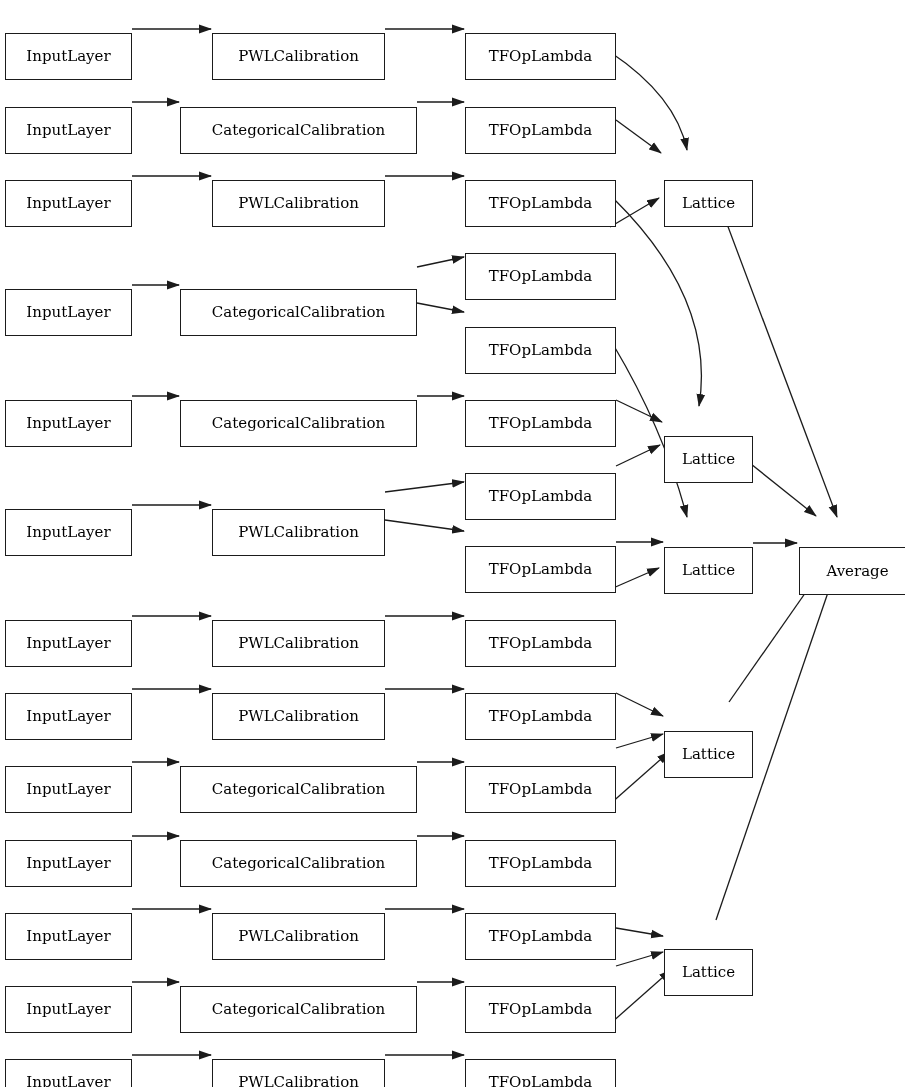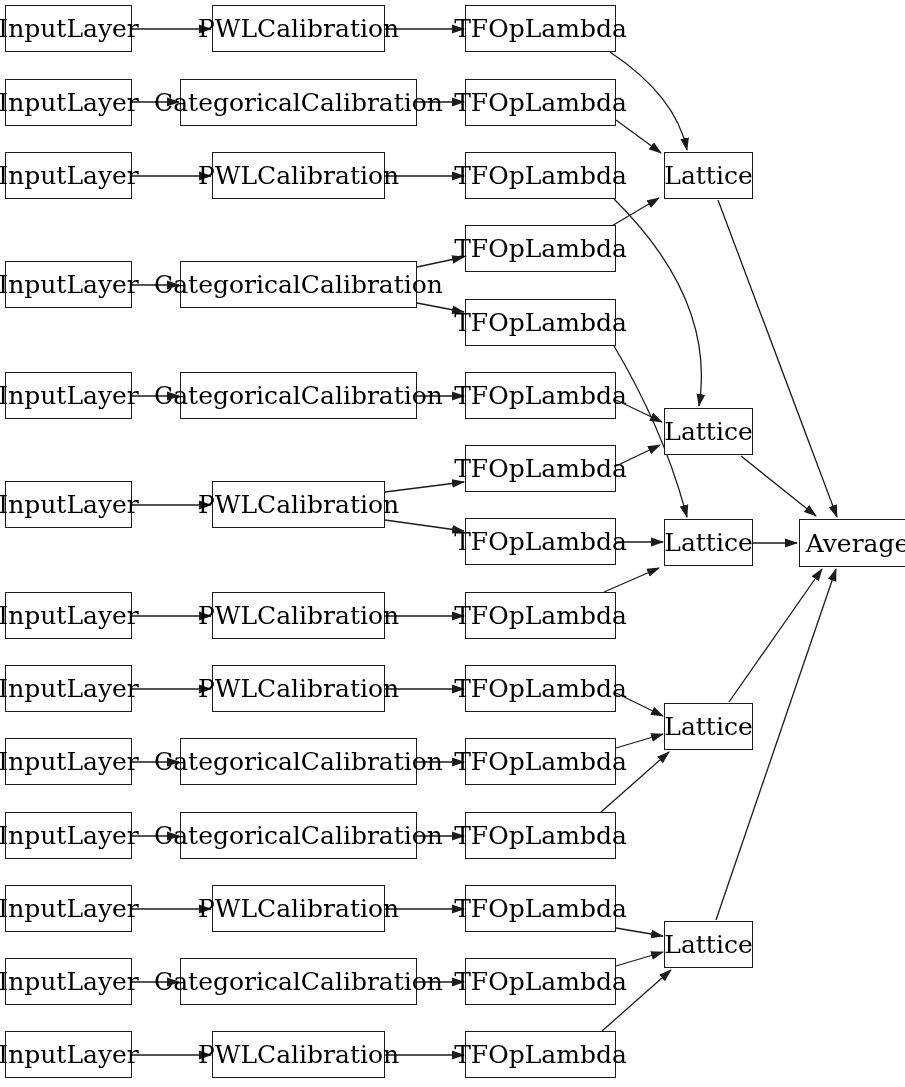--- a/index.html
+++ b/index.html
@@ -24,23 +24,24 @@
   #arrowhead path { fill: #1b1b1b; }
   .node {
     position: absolute;
     box-sizing: border-box;
     background: #ffffff;
     border: 1.5px solid #1b1b1b;
     color: #000000;
     display: flex;
     align-items: center;
     justify-content: center;
-    font-size: 25px;
+    font-size: 15px;
     line-height: 1;
     white-space: nowrap;
+    margin-top: 28px;
   }
 </style>
 </head>
 <body>
 
 <div id="canvas" style="width: 905px; height: 1087px; background: rgb(255, 255, 255);">
   <svg id="edge-layer" viewBox="0 0 905 1087" xmlns="http://www.w3.org/2000/svg">
     <defs>
       <marker id="arrowhead" markerUnits="userSpaceOnUse" markerWidth="13" markerHeight="10" viewBox="0 0 13 10" refX="12" refY="5" orient="auto">
         <path d="M0,0.6 L13,5 L0,9.4 z" fill="#1b1b1b"></path>

